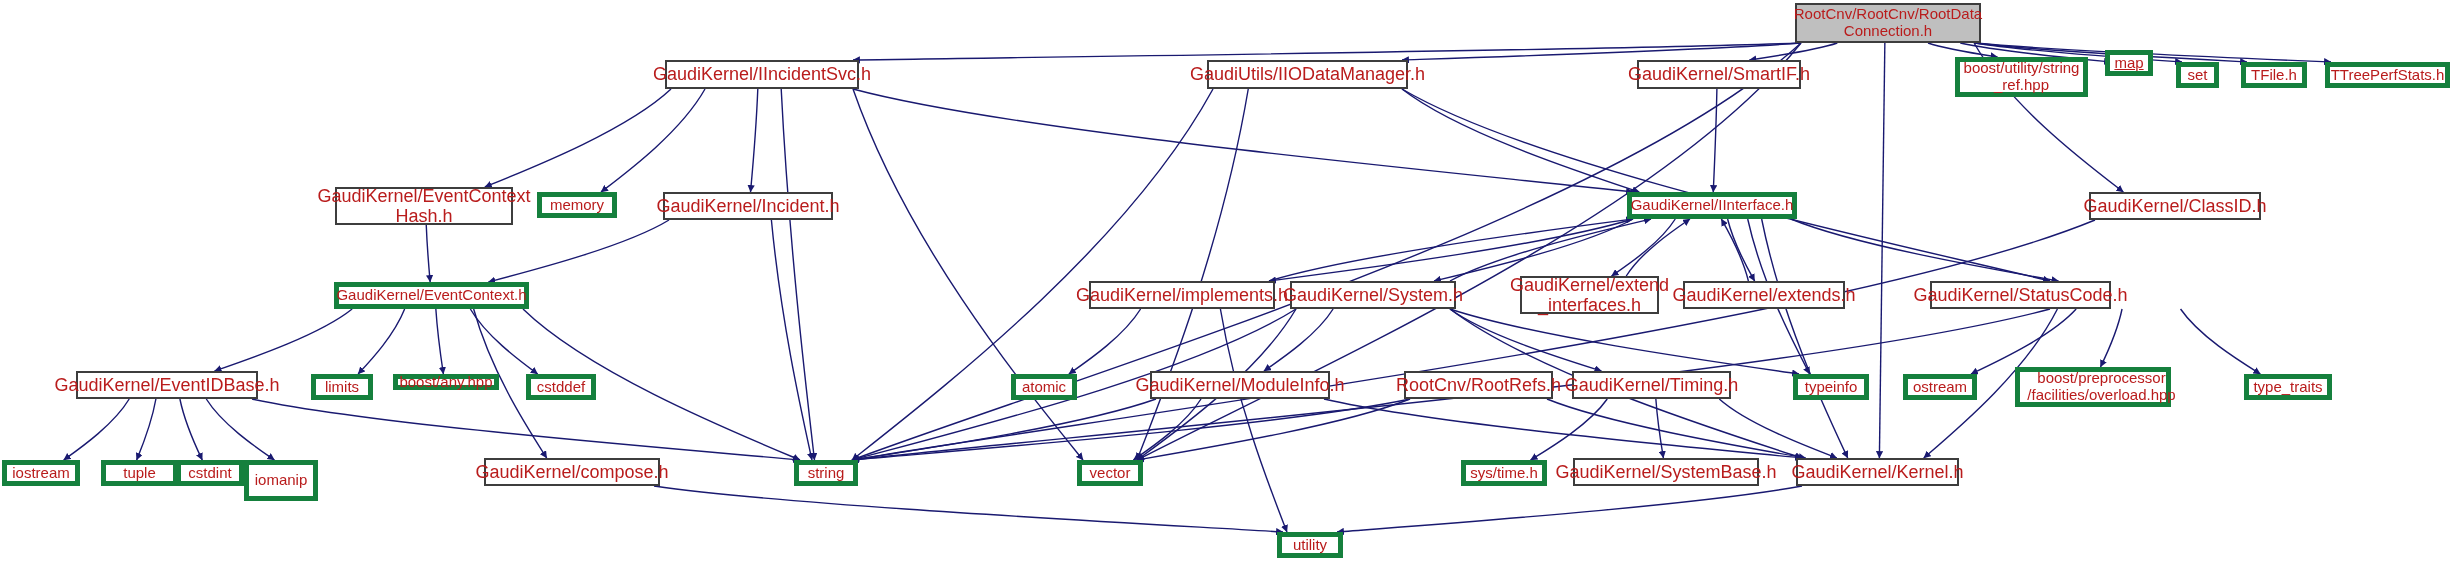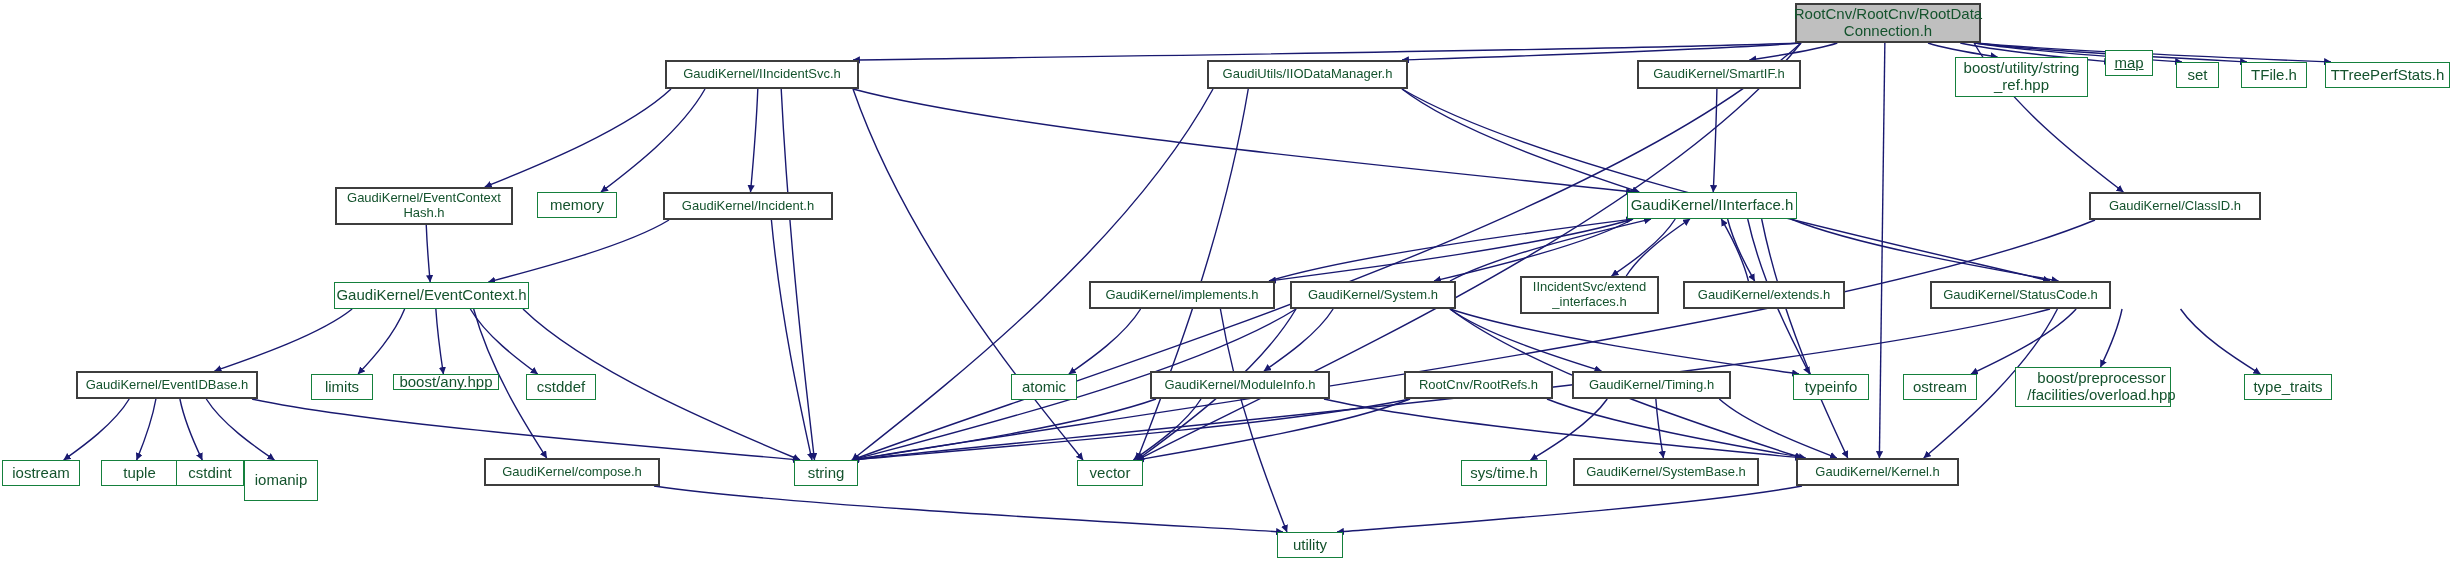--- a/index.html
+++ b/index.html
@@ -21,34 +21,34 @@
     pointer-events: none;
   }
   .node {
     position: absolute;
     box-sizing: border-box;
     display: flex;
     align-items: center;
     justify-content: center;
     text-align: center;
     line-height: 1.12;
-    color: #14532d;
+    color: #b91c1c;
     white-space: pre;
     background: #ffffff;
     z-index: 5;
   }
   
   .node.ext {
-    border: 1px solid #15803d;
+    border: 5px solid #15803d;
     font-size: 15px;
   }
   
   .node.proj {
     border: 2px solid #3d3d3d;
-    font-size: 13px;
+    font-size: 18px;
   }
   
   .node.root {
     border: 2px solid #3d3d3d;
     background: #bfbfbf;
     font-size: 15px;
   }
 </style>
 </head>
 <body>
@@ -150,21 +150,21 @@
       <div class="node ext" style="left: 2325px; top: 62px; width: 125px; height: 26px;">TTreePerfStats.h</div>
       <div class="node proj" style="left: 335px; top: 187px; width: 178px; height: 38px;">GaudiKernel/EventContext
 Hash.h</div>
       <div class="node ext" style="left: 537px; top: 192px; width: 80px; height: 26px;">memory</div>
       <div class="node proj" style="left: 663px; top: 192px; width: 170px; height: 28px;">GaudiKernel/Incident.h</div>
       <div class="node ext" style="left: 1627px; top: 192px; width: 170px; height: 27px;">GaudiKernel/IInterface.h</div>
       <div class="node proj" style="left: 2089px; top: 192px; width: 172px; height: 28px;">GaudiKernel/ClassID.h</div>
       <div class="node ext" style="left: 334px; top: 282px; width: 195px; height: 27px;">GaudiKernel/EventContext.h</div>
       <div class="node proj" style="left: 1089px; top: 281px; width: 186px; height: 28px;">GaudiKernel/implements.h</div>
       <div class="node proj" style="left: 1290px; top: 281px; width: 166px; height: 28px;">GaudiKernel/System.h</div>
-      <div class="node proj" style="left: 1520px; top: 276px; width: 139px; height: 38px;">IIncidentSvc/extend
+      <div class="node proj" style="left: 1520px; top: 276px; width: 139px; height: 38px;">GaudiKernel/extend
 _interfaces.h</div>
       <div class="node proj" style="left: 1683px; top: 281px; width: 162px; height: 28px;">GaudiKernel/extends.h</div>
       <div class="node proj" style="left: 1930px; top: 281px; width: 181px; height: 28px;">GaudiKernel/StatusCode.h</div>
       <div class="node proj" style="left: 76px; top: 371px; width: 182px; height: 28px;">GaudiKernel/EventIDBase.h</div>
       <div class="node ext" style="left: 311px; top: 374px; width: 62px; height: 26px;">limits</div>
       <div class="node ext" style="left: 393px; top: 374px; width: 106px; height: 16px;">boost/any.hpp</div>
       <div class="node ext" style="left: 526px; top: 374px; width: 70px; height: 26px;">cstddef</div>
       <div class="node ext" style="left: 1011px; top: 374px; width: 66px; height: 26px;">atomic</div>
       <div class="node proj" style="left: 1150px; top: 371px; width: 180px; height: 28px;">GaudiKernel/ModuleInfo.h</div>
       <div class="node proj" style="left: 1404px; top: 371px; width: 149px; height: 28px;">RootCnv/RootRefs.h</div>

